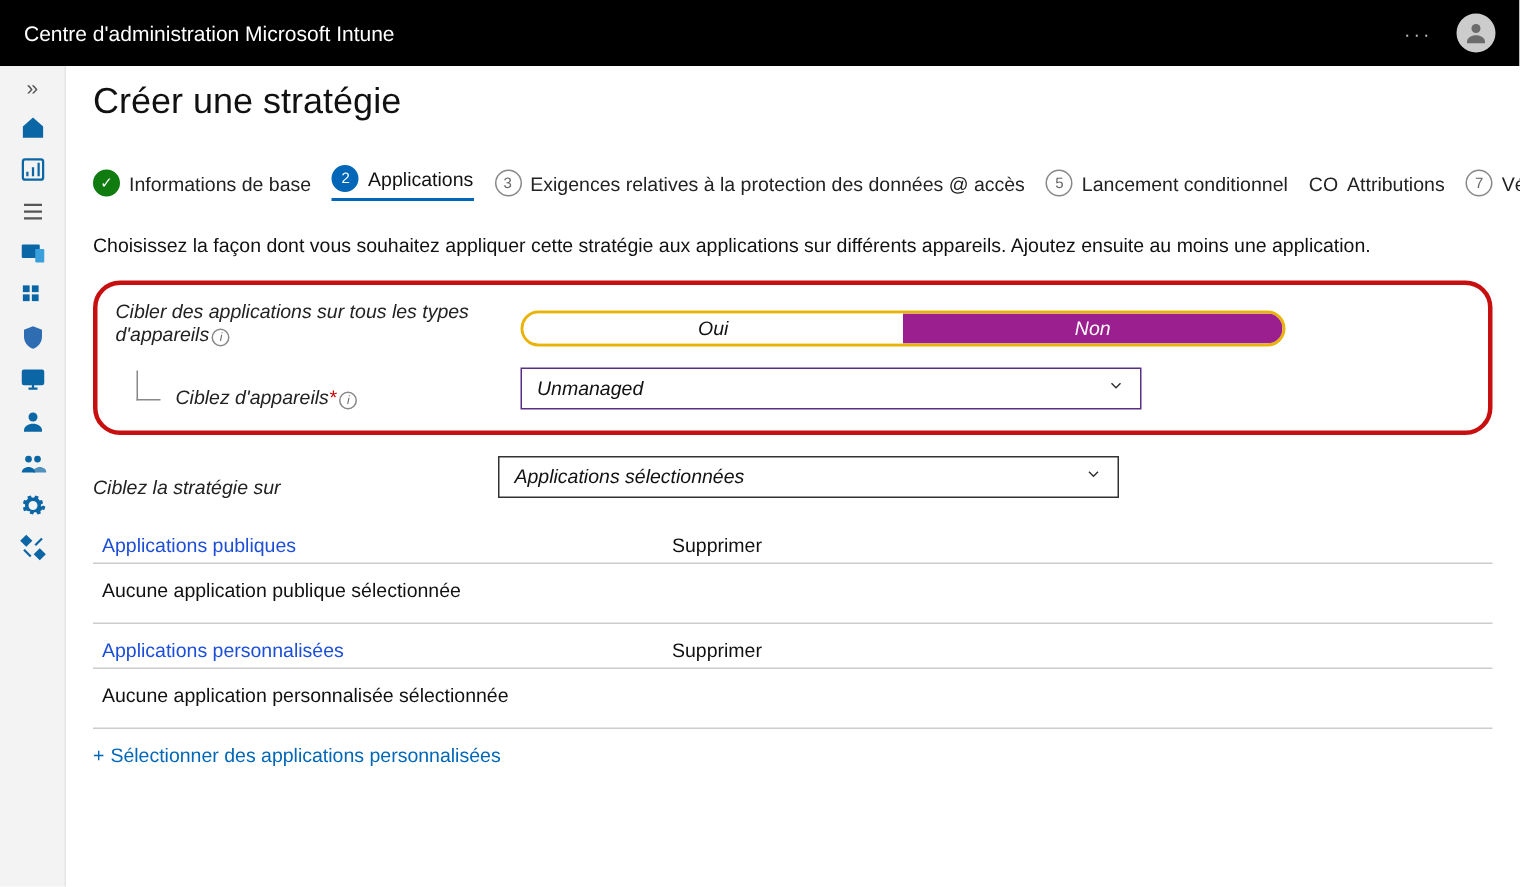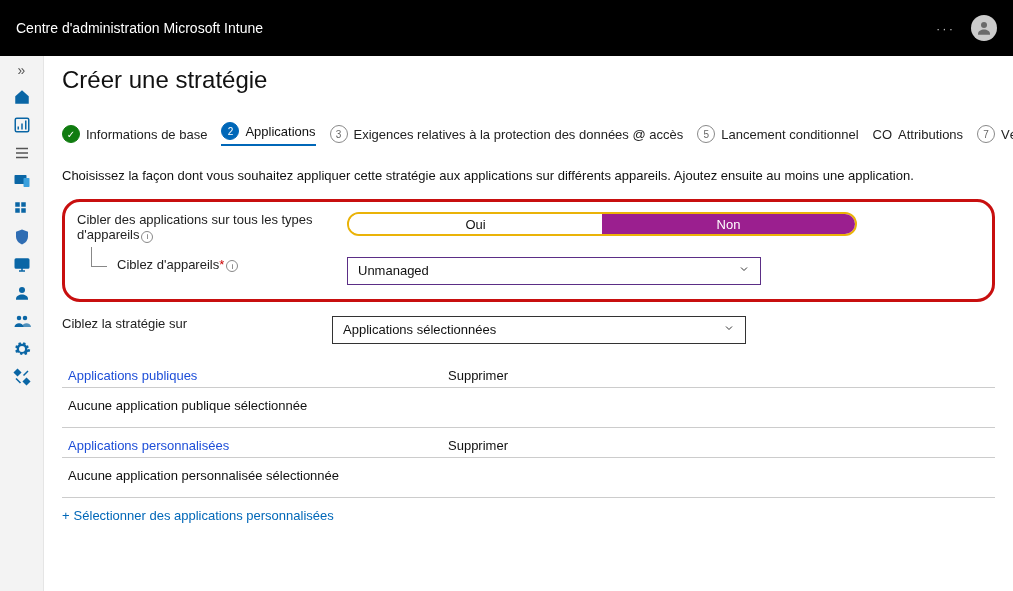--- a/index.html
+++ b/index.html
@@ -1,17 +1,17 @@
 <!DOCTYPE html>
 <html><head>
 <meta charset="utf-8">
 <style>
   * { box-sizing: border-box; margin: 0; padding: 0; }
   body { font-family: "Segoe UI", Arial, sans-serif; font-size: 13px; color: #111; background: #fff; width: 1013px; height: 591px; overflow: hidden; }
-  .topbar { height: 56px; background: #000; color: #fff; display: flex; align-items: center; padding: 0 16px; justify-content: space-between; }
+  .topbar { height: 44px; background: #000; color: #fff; display: flex; align-items: center; padding: 0 16px; justify-content: space-between; }
   .topbar-title { font-size: 14px; }
   .topbar-right { display: flex; align-items: center; gap: 16px; }
   .ellipsis { color: #bbb; letter-spacing: 2px; }
   .avatar { width: 26px; height: 26px; border-radius: 50%; background: #ccc; display: flex; align-items: center; justify-content: center; }
   .avatar svg { width: 18px; height: 18px; fill: #6b6b6b; }
   .layout { display: flex; height: calc(100% - 40px); }
   .sidebar { width: 44px; background: #f3f3f3; border-right: 1px solid #e5e5e5; display: flex; flex-direction: column; align-items: center; padding-top: 6px; gap: 10px; }
   .side-expand { font-size: 14px; color: #555; cursor: pointer; }
   .side-ic { width: 18px; height: 18px; display: flex; align-items: center; justify-content: center; color: #0a66a5; cursor: pointer; }
   .side-ic svg { width: 18px; height: 18px; }
@@ -26,21 +26,21 @@
   .breadcrumb .sep { color: #888; }
   .page-title { font-size: 24px; font-weight: 400; margin-bottom: 28px; }
   .wizard { display: flex; align-items: center; gap: 14px; margin-bottom: 22px; white-space: nowrap; }
   .step { display: flex; align-items: center; gap: 6px; font-size: 13px; color: #222; }
   .step .circle { width: 18px; height: 18px; border-radius: 50%; border: 1px solid #888; display: flex; align-items: center; justify-content: center; font-size: 10px; color: #666; }
   .step.done .circle { background: #107c10; border-color: #107c10; color: #fff; }
   .step.active .circle { background: #0067b8; border-color: #0067b8; color: #fff; }
   .step.active { color: #111; border-bottom: 2px solid #0067b8; padding-bottom: 4px; }
   .intro-text { font-size: 13px; margin-bottom: 16px; }
   .highlight-box { border: 3px solid #c80f0f; border-radius: 18px; padding: 10px 12px 14px 12px; margin-bottom: 14px; }
-  .form-row { display: flex; align-items: flex-start; gap: 10px; margin-bottom: 14px; }
+  .form-row { display: flex; align-items: flex-end; gap: 10px; margin-bottom: 14px; font-style: italic; }
   .form-label { width: 260px; font-size: 13px; color: #222; }
   .form-label.indent { padding-left: 40px; position: relative; }
   .label-connector { position: absolute; left: 14px; top: -10px; width: 16px; height: 20px; border-left: 1px solid #888; border-bottom: 1px solid #888; }
   .info-circ { display: inline-flex; width: 12px; height: 12px; border: 1px solid #888; border-radius: 50%; font-size: 8px; align-items: center; justify-content: center; margin-left: 2px; color: #666; }
   .toggle { display: flex; width: 510px; height: 24px; border: 2px solid #eab308; border-radius: 12px; overflow: hidden; }
   .toggle-opt { flex: 1; display: flex; align-items: center; justify-content: center; font-size: 13px; background: #fff; cursor: pointer; }
   .toggle-opt.sel { background: #9b1f8f; color: #fff; }
   .select { width: 414px; height: 28px; border: 1px solid #5b2e86; background: #fff; padding: 0 10px; display: flex; align-items: center; justify-content: space-between; font-size: 13px; cursor: pointer; }
   .select.generic { border-color: #333; }
   .chev svg { width: 12px; height: 12px; stroke: #333; fill: none; stroke-width: 2; }

